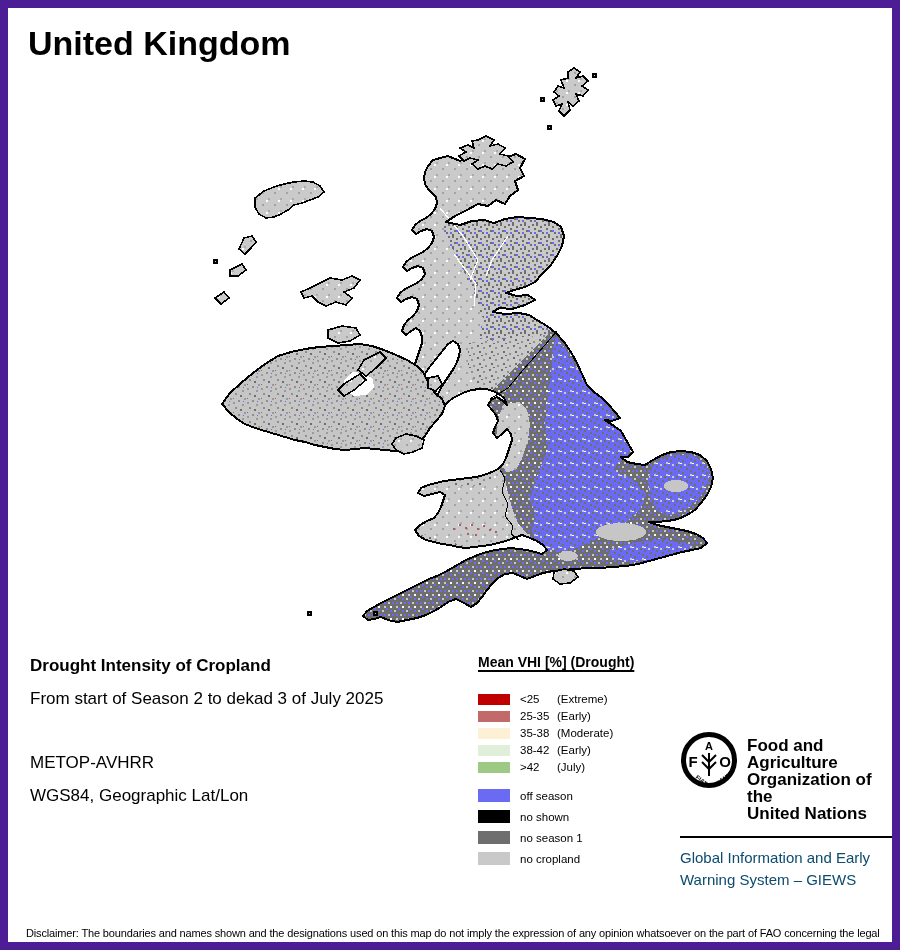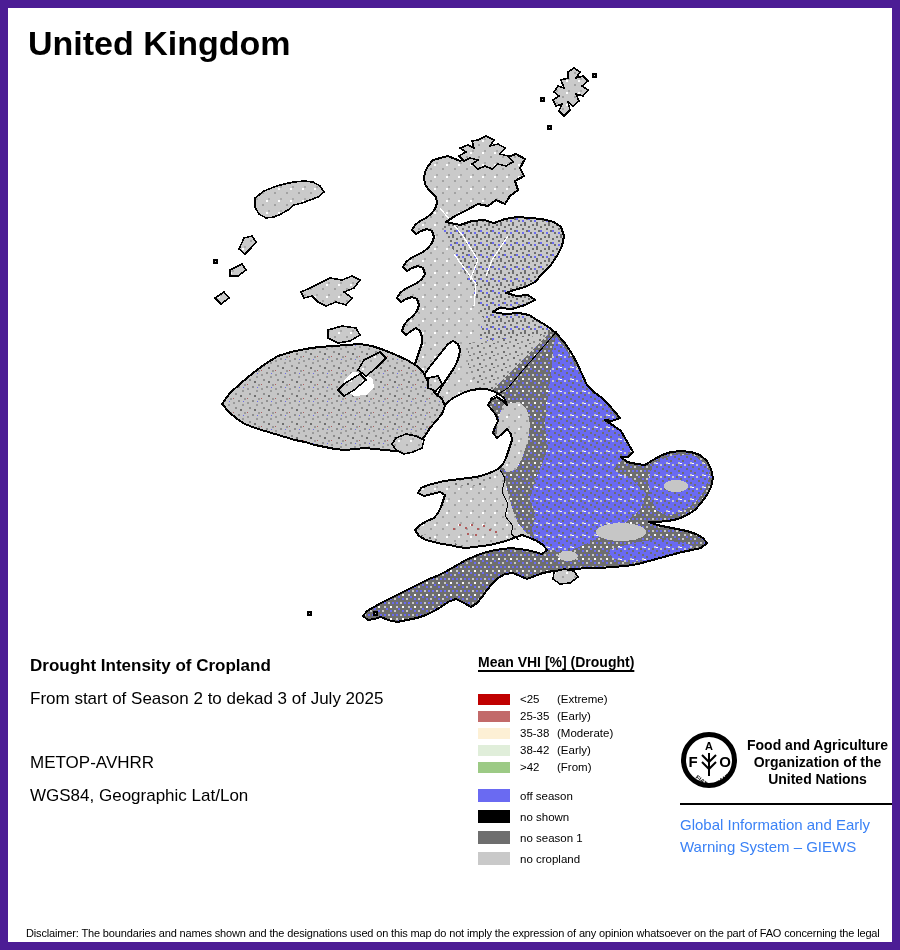--- a/index.html
+++ b/index.html
@@ -31,23 +31,23 @@
   .swatch{width:32px;height:11px;margin-right:10px;flex:0 0 auto;}
   .swatch.tall{height:13px;}
   .leg-label{font-size:11.5px;white-space:pre;}
   .leg-val{display:inline-block;width:37px;}
   .legend-gap{height:10px;}
 
   
   .fao{position:absolute;left:672px;top:723px;width:220px;}
   .fao-top{display:flex;align-items:flex-start;}
   .fao-logo{flex:0 0 auto;}
-  .fao-orgname{margin-left:9px;font-size:14px;font-weight:bold;line-height:17px;padding-top:6px;text-align:center;}
+  .fao-orgname{margin-left:9px;font-size:17px;font-weight:bold;line-height:17px;padding-top:6px;}
   .fao-rule{height:2px;background:#000;width:218px;margin-top:14px;}
-  .fao-giews{margin-top:9px;font-size:15px;line-height:22px;color:#3b82f6;}
+  .fao-giews{margin-top:9px;font-size:15px;line-height:22px;color:#0c4a6e;}
 
   
   .disclaimer{
     position:absolute;left:18px;top:906px;width:860px;
     font-size:11px;line-height:16px;letter-spacing:-0.15px;color:#000;
   }
 </style>
 </head>
 <body>
 
@@ -284,21 +284,21 @@
     <div class="legend-row">
       <span class="swatch" style="background-color: rgb(253, 240, 213);"></span>
       <span class="leg-label"><span class="leg-val">35-38</span><span>(Moderate)</span></span>
     </div>
     <div class="legend-row">
       <span class="swatch" style="background-color: rgb(224, 238, 218);"></span>
       <span class="leg-label"><span class="leg-val">38-42</span><span>(Early)</span></span>
     </div>
     <div class="legend-row">
       <span class="swatch" style="background-color: rgb(156, 202, 133);"></span>
-      <span class="leg-label"><span class="leg-val">&gt;42</span><span>(From)</span></span>
+      <span class="leg-label"><span class="leg-val">&gt;42</span><span>(July)</span></span>
     </div>
 
     <div class="legend-gap"></div>
 
     <div class="legend-row tall">
       <span class="swatch tall" style="background-color: rgb(106, 106, 242);"></span>
       <span class="leg-label">off season</span>
     </div>
     <div class="legend-row tall">
       <span class="swatch tall" style="background-color: rgb(0, 0, 0);"></span>

